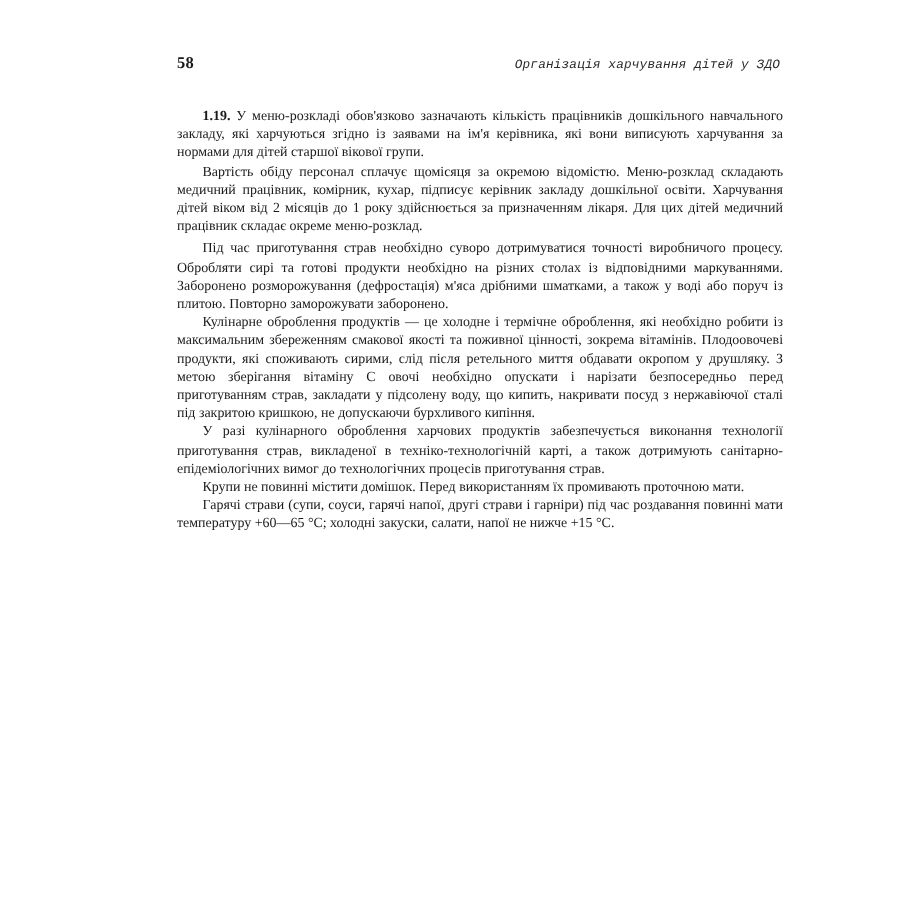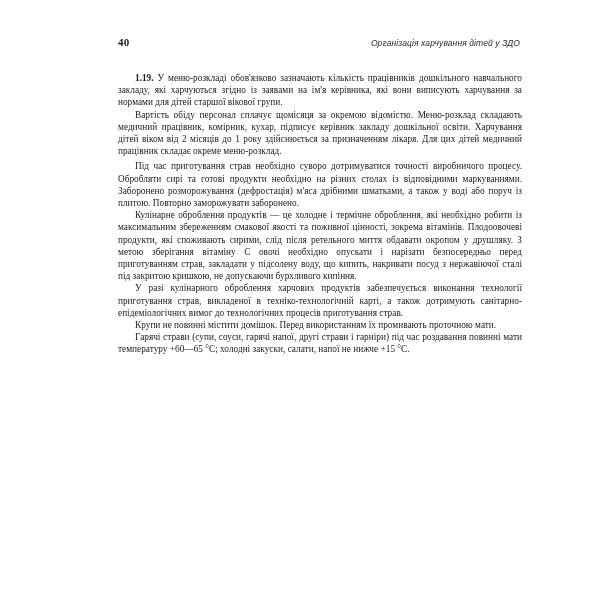--- a/index.html
+++ b/index.html
@@ -32,21 +32,21 @@
     font-weight: bold;
     font-family: "Liberation Serif", serif;
     letter-spacing: 0.2px;
     width: 40px;
   }
   .running-title {
     flex: 1;
     text-align: right;
     font-size: 8.5px;
     font-style: italic;
-    font-family: Liberation Sans, sans-serif;
+    font-family: Liberation Mono, monospace;
     color: #2a2a2a;
     letter-spacing: 0.1px;
     padding-right: 2px;
   }
   .body-text {
     font-size: 9.3px;
     line-height: 12.2px;
     text-align: justify;
     text-justify: inter-word;
     hyphens: auto;
@@ -62,21 +62,21 @@
   .clause-number {
     font-weight: bold;
   }
 </style>
 </head>
 <body>
 
 <div class="page">
 
   <div class="header">
-    <div class="page-number">40</div>
+    <div class="page-number">58</div>
     <div class="running-title">Організація харчування дітей у ЗДО</div>
   </div>
 
   <div class="body-text">
     <p><span class="clause-number">1.19.</span> <span>У меню-розкладі обов'язково зазначають кількість працівників дошкільного навчального закладу, які харчуються згідно із заявами на ім'я керівника, які вони виписують харчування за нормами для дітей старшої вікової групи.</span></p>
     <p>Вартість обіду персонал сплачує щомісяця за окремою відомістю. Меню-розклад складають медичний працівник, комірник, кухар, підписує керівник закладу дошкільної освіти. Харчування дітей віком від 2 місяців до 1 року здійснюється за призначенням лікаря. Для цих дітей медичний працівник складає окреме меню-розклад.</p>
     <p class="gap">Під час приготування страв необхідно суворо дотримуватися точності виробничого процесу. Обробляти сирі та готові продукти необхідно на різних столах із відповідними маркуваннями. Заборонено розморожування (дефростація) м'яса дрібними шматками, а також у воді або поруч із плитою. Повторно заморожувати заборонено.</p>
     <p>Кулінарне оброблення продуктів — це холодне і термічне оброблення, які необхідно робити із максимальним збереженням смакової якості та поживної цінності, зокрема вітамінів. Плодоовочеві продукти, які споживають сирими, слід після ретельного миття обдавати окропом у друшляку. З метою зберігання вітаміну С овочі необхідно опускати і нарізати безпосередньо перед приготуванням страв, закладати у підсолену воду, що кипить, накривати посуд з нержавіючої сталі під закритою кришкою, не допускаючи бурхливого кипіння.</p>
     <p>У разі кулінарного оброблення харчових продуктів забезпечується виконання технології приготування страв, викладеної в техніко-технологічній карті, а також дотримують санітарно-епідеміологічних вимог до технологічних процесів приготування страв.</p>
     <p>Крупи не повинні містити домішок. Перед використанням їх промивають проточною мати.</p>

